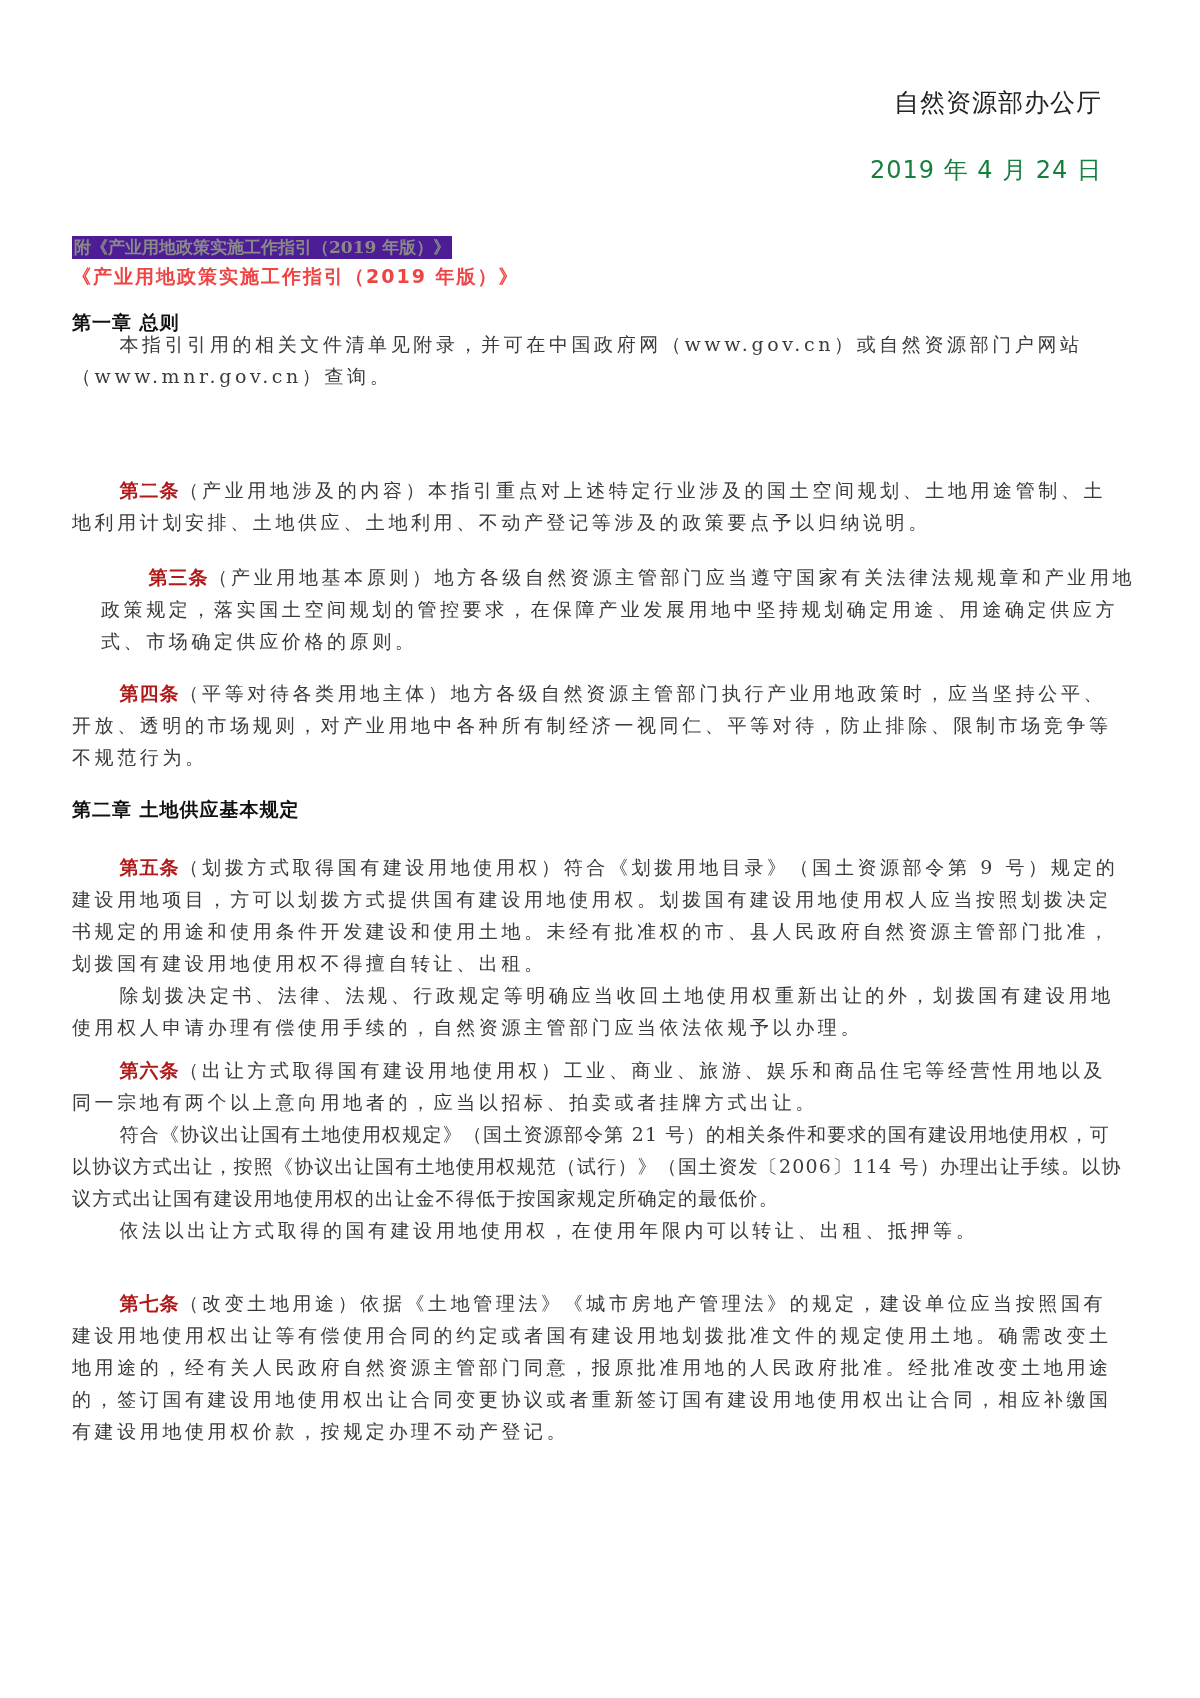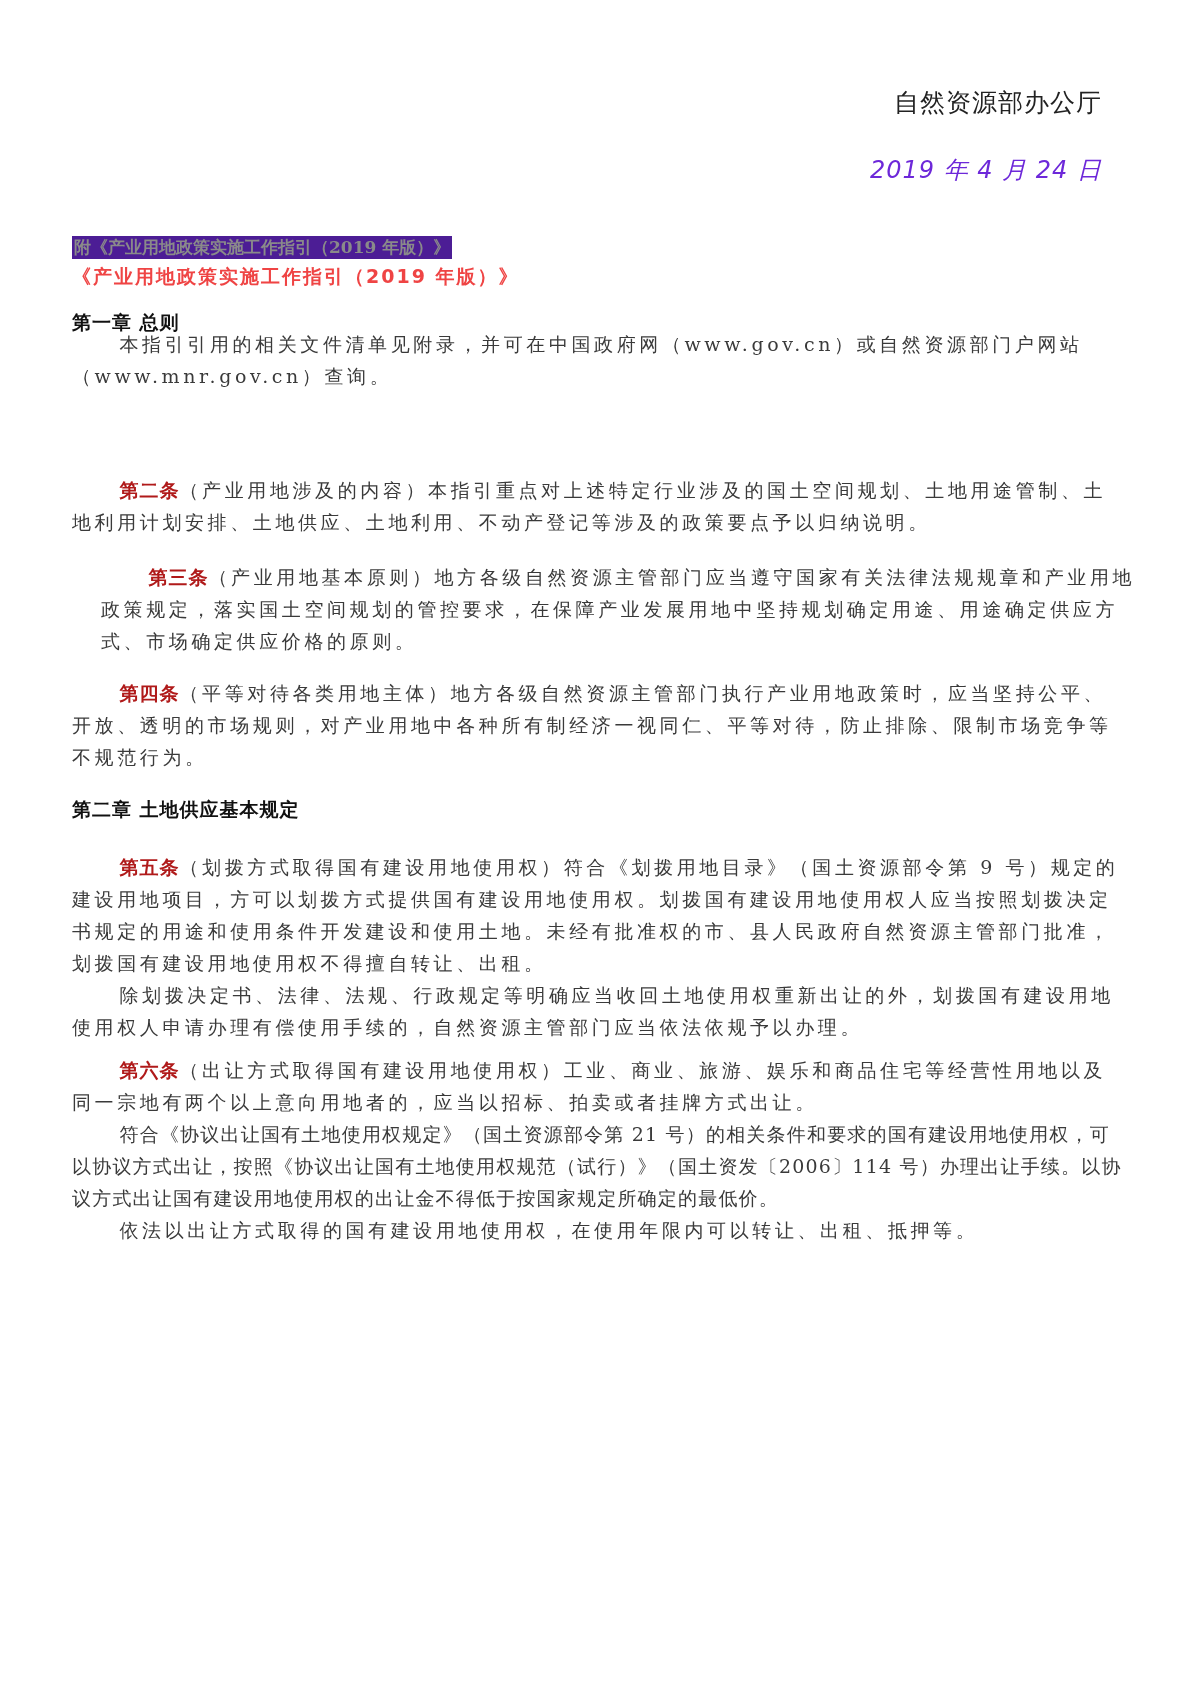--- a/index.html
+++ b/index.html
@@ -29,23 +29,22 @@
       font-size: 25px;
       color: #222222;
       letter-spacing: 1px;
     }
     .sig-date {
       position: absolute;
       right: 98px;
       top: 154px;
       font-family: "DejaVu Sans", "Liberation Sans", sans-serif;
       font-size: 24px;
-      color: #6d28d9;
+      color: #15803d;
       letter-spacing: 1px;
-      font-style: italic;
     }
     .attach-label {
       position: absolute;
       left: 72px;
       top: 236px;
       font-family: "DejaVu Serif", serif;
       font-weight: bold;
       font-size: 17px;
       color: #8a8a8a;
       background: #4c1d95;
@@ -128,14 +127,17 @@
     <p><span class="article-no">第五条</span><span>（划拨方式取得国有建设用地使用权）符合《划拨用地目录》（国土资源部令第 9 号）规定的建设用地项目，方可以划拨方式提供国有建设用地使用权。划拨国有建设用地使用权人应当按照划拨决定书规定的用途和使用条件开发建设和使用土地。未经有批准权的市、县人民政府自然资源主管部门批准，划拨国有建设用地使用权不得擅自转让、出租。</span></p>
     <p><span>除划拨决定书、法律、法规、行政规定等明确应当收回土地使用权重新出让的外，划拨国有建设用地使用权人申请办理有偿使用手续的，自然资源主管部门应当依法依规予以办理。</span></p>
   </div>
 
   <div class="block" style="top:1054px;">
     <p><span class="article-no">第六条</span><span>（出让方式取得国有建设用地使用权）工业、商业、旅游、娱乐和商品住宅等经营性用地以及同一宗地有两个以上意向用地者的，应当以招标、拍卖或者挂牌方式出让。</span></p>
     <p class="narrow"><span>符合《协议出让国有土地使用权规定》（国土资源部令第 21 号）的相关条件和要求的国有建设用地使用权，可以协议方式出让，按照《协议出让国有土地使用权规范（试行）》（国土资发〔2006〕114 号）办理出让手续。以协议方式出让国有建设用地使用权的出让金不得低于按国家规定所确定的最低价。</span></p>
     <p><span>依法以出让方式取得的国有建设用地使用权，在使用年限内可以转让、出租、抵押等。</span></p>
   </div>
 
+  <div class="block" style="top:1287px;">
+    <p><span class="article-no">第七条</span><span>（改变土地用途）依据《土地管理法》《城市房地产管理法》的规定，建设单位应当按照国有建设用地使用权出让等有偿使用合同的约定或者国有建设用地划拨批准文件的规定使用土地。确需改变土地用途的，经有关人民政府自然资源主管部门同意，报原批准用地的人民政府批准。经批准改变土地用途的，签订国有建设用地使用权出让合同变更协议或者重新签订国有建设用地使用权出让合同，相应补缴国有建设用地使用权价款，按规定办理不动产登记。</span></p>
+  </div>
 
 </div>
 
 </body></html>

